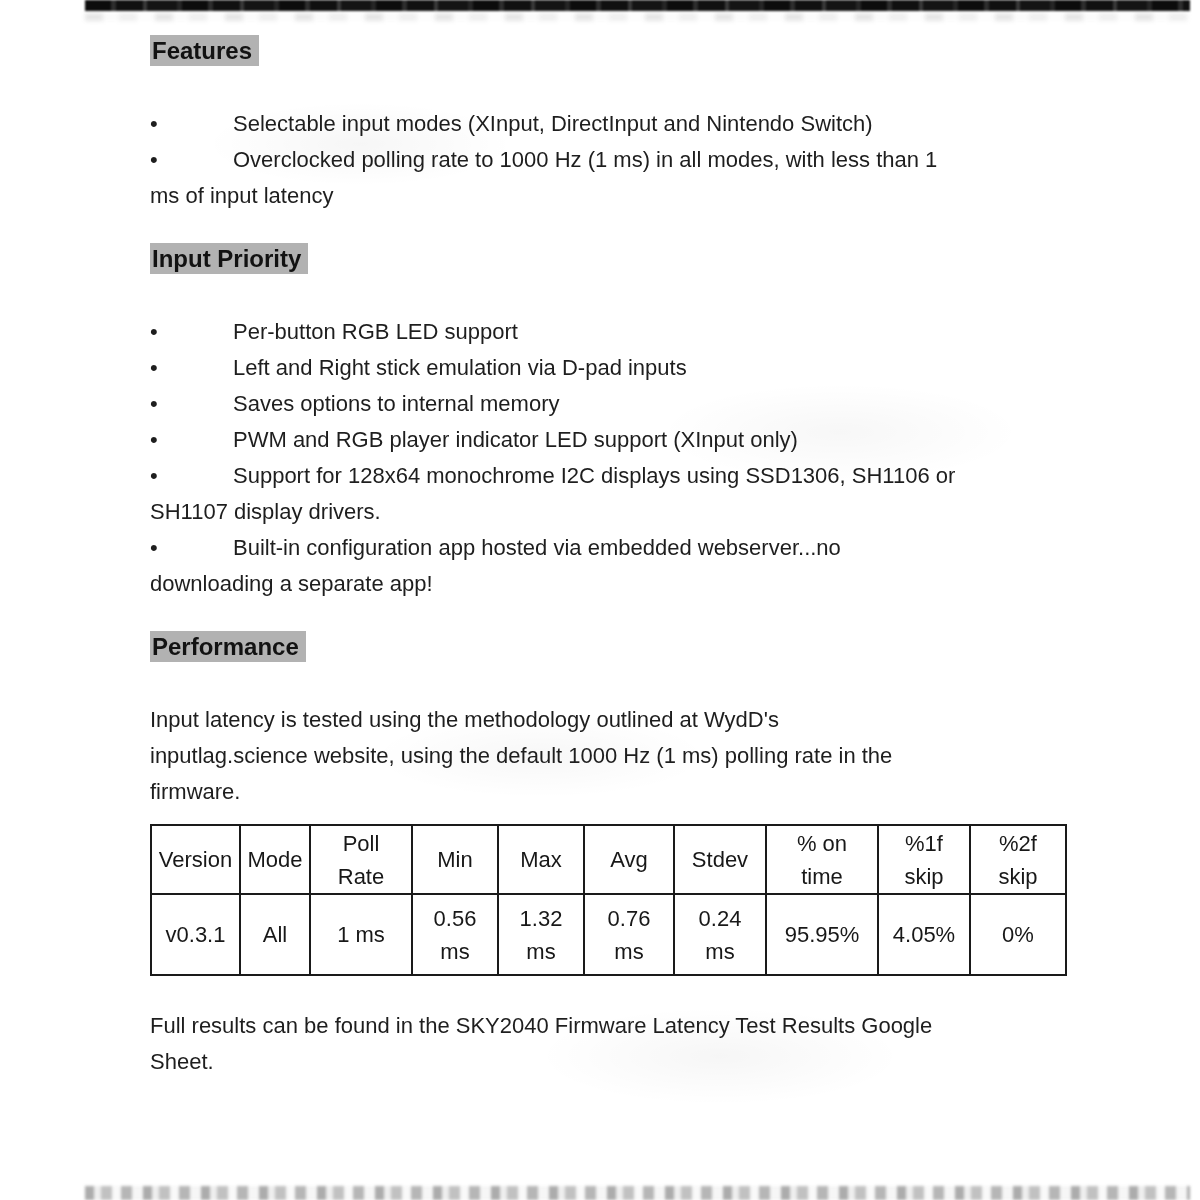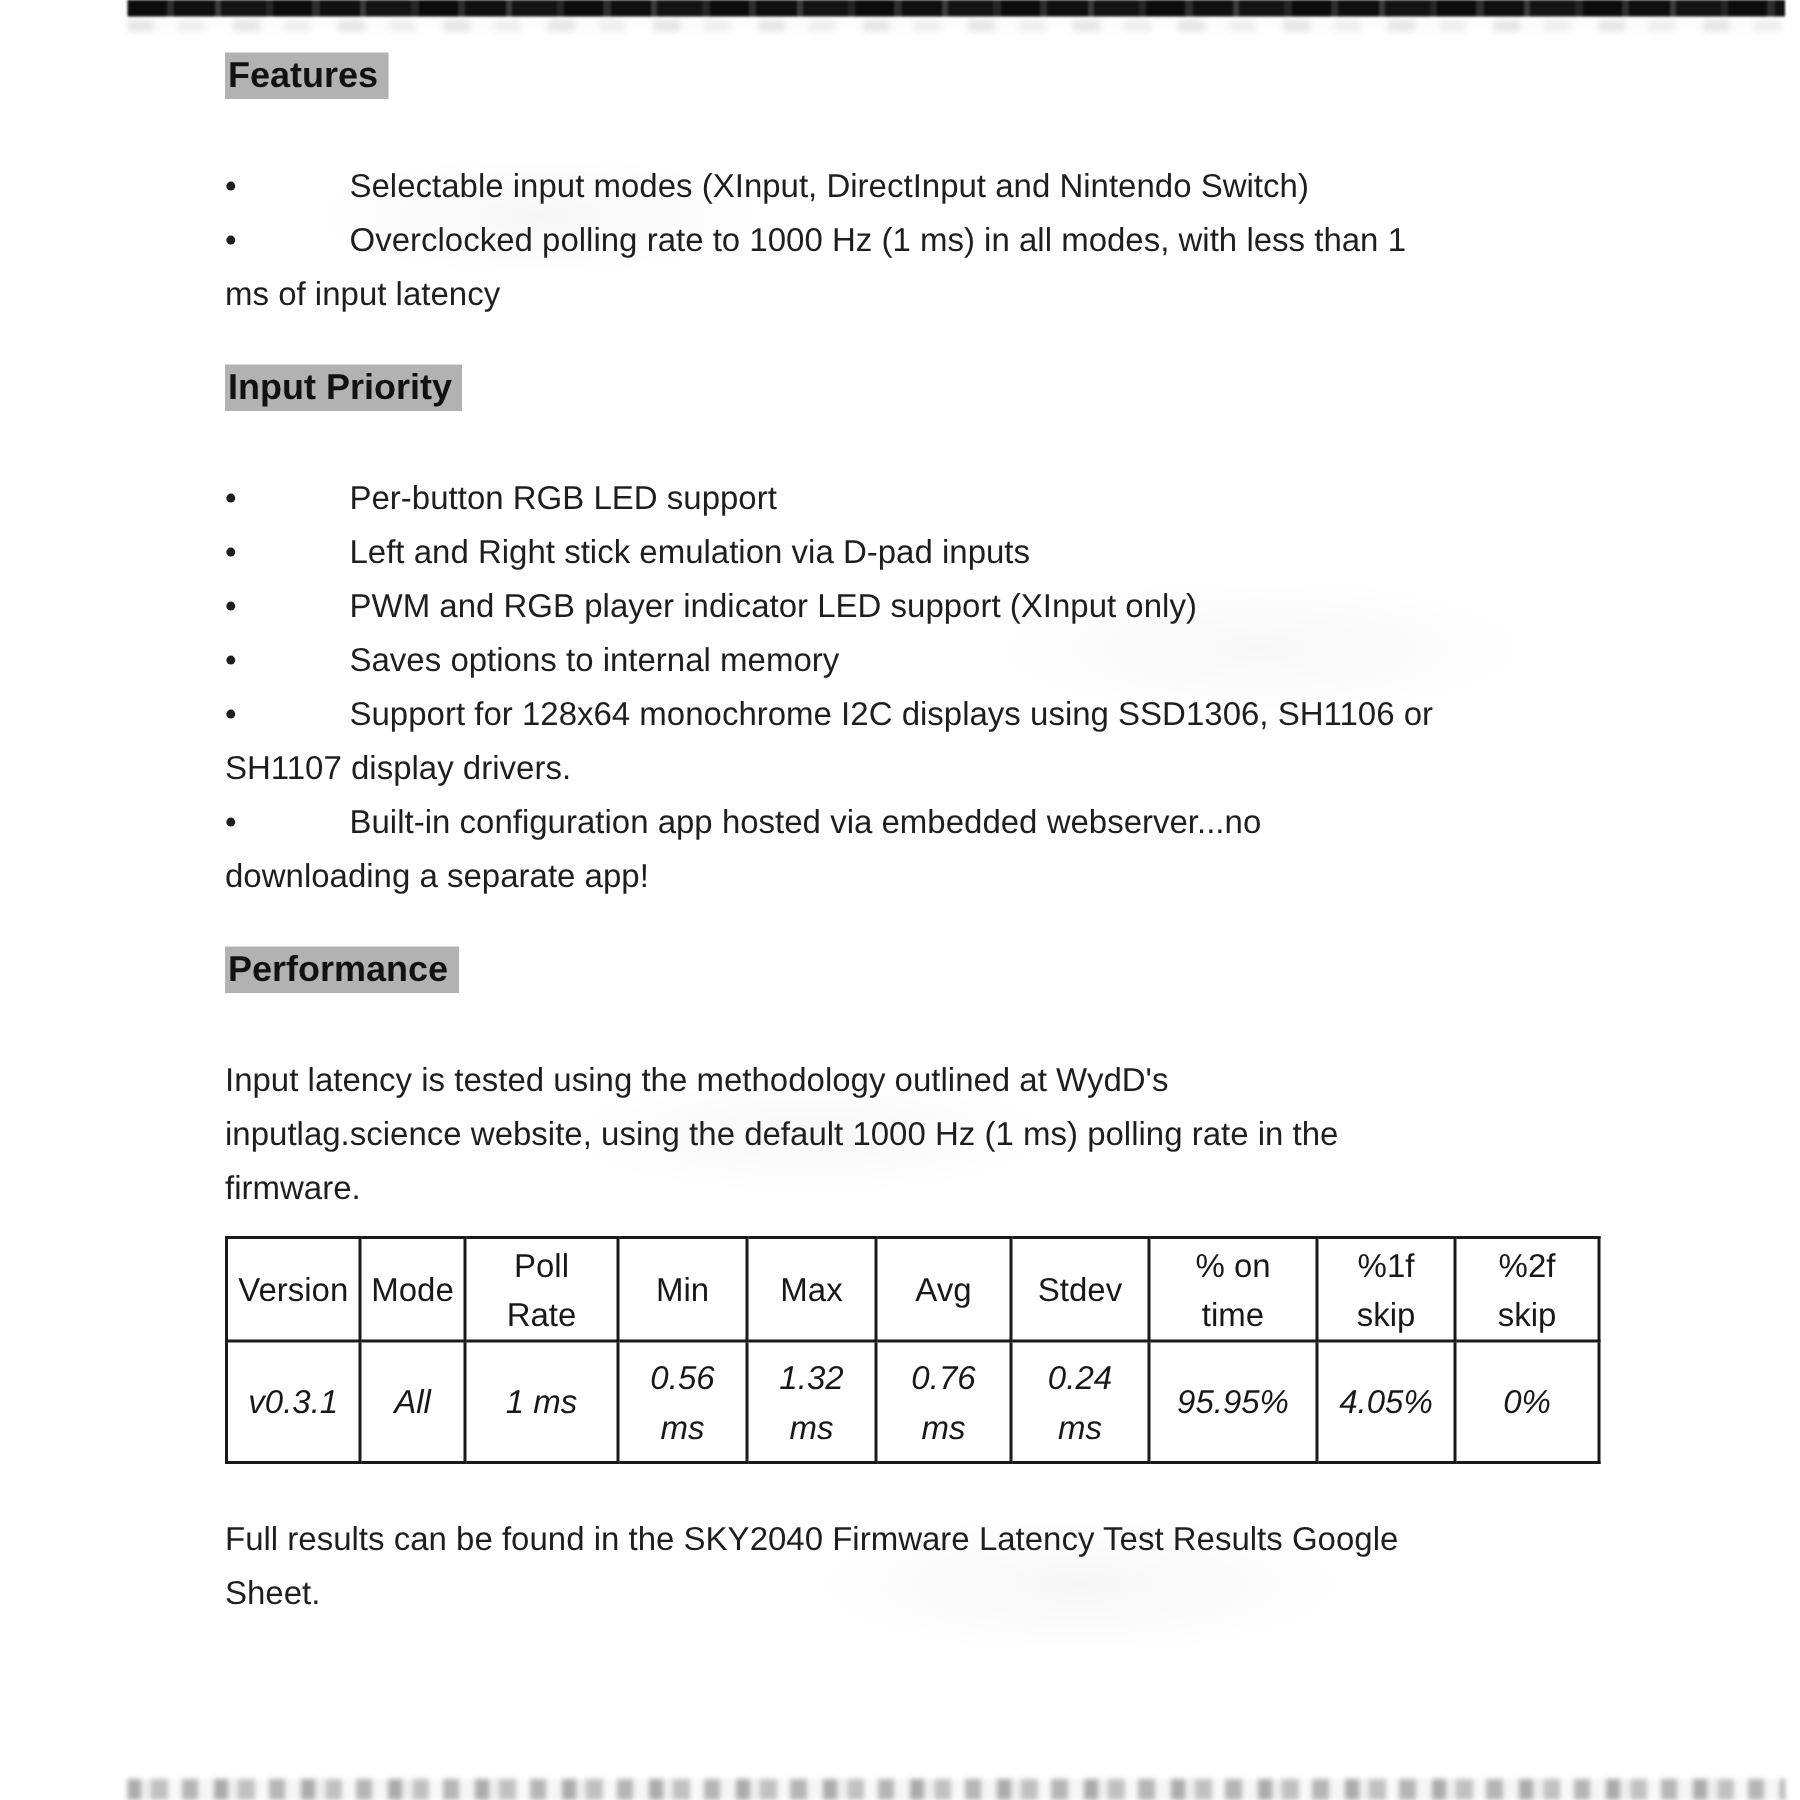--- a/index.html
+++ b/index.html
@@ -95,21 +95,21 @@
   table.perf th, table.perf td {
     border: 2px solid #1a1a1a;
     font-size: 22px; line-height: 33px;
     font-weight: 400;
     text-align: center; vertical-align: middle;
     white-space: pre-line;
     padding: 0 2px;
     color: #181818;
   }
   table.perf thead tr { height: 69px; }
-  table.perf tbody tr { height: 81px; font-style: italic; }
+  table.perf tbody tr { height: 81px; }
   p.footnote {
     margin: 32px 0 0 0;
     font-size: 22px; line-height: 36px;
     white-space: pre-line;
   }
 </style>
 </head>
 <body>
 
 <div class="page">
@@ -125,22 +125,22 @@
       <p class="bullet"><span class="bullet-marker">•</span><span class="btext">Selectable input modes (XInput, DirectInput and Nintendo Switch)</span></p>
       <p class="bullet"><span class="bullet-marker">•</span><span class="btext">Overclocked polling rate to 1000 Hz (1 ms) in all modes, with less than 1
 ms of input latency</span></p>
     </div>
 
     <h2 class="doc-heading"><span class="hl">Input Priority</span></h2>
 
     <div>
       <p class="bullet"><span class="bullet-marker">•</span><span class="btext">Per-button RGB LED support</span></p>
       <p class="bullet"><span class="bullet-marker">•</span><span class="btext">Left and Right stick emulation via D-pad inputs</span></p>
+      <p class="bullet"><span class="bullet-marker">•</span><span class="btext">Saves options to internal memory</span></p>
       <p class="bullet"><span class="bullet-marker">•</span><span class="btext">PWM and RGB player indicator LED support (XInput only)</span></p>
-      <p class="bullet"><span class="bullet-marker">•</span><span class="btext">Saves options to internal memory</span></p>
       <p class="bullet"><span class="bullet-marker">•</span><span class="btext">Support for 128x64 monochrome I2C displays using SSD1306, SH1106 or
 SH1107 display drivers.</span></p>
       <p class="bullet"><span class="bullet-marker">•</span><span class="btext">Built-in configuration app hosted via embedded webserver...no
 downloading a separate app!</span></p>
     </div>
 
     <h2 class="doc-heading"><span class="hl">Performance</span></h2>
 
     <p class="body-par">Input latency is tested using the methodology outlined at WydD's
 inputlag.science website, using the default 1000 Hz (1 ms) polling rate in the

